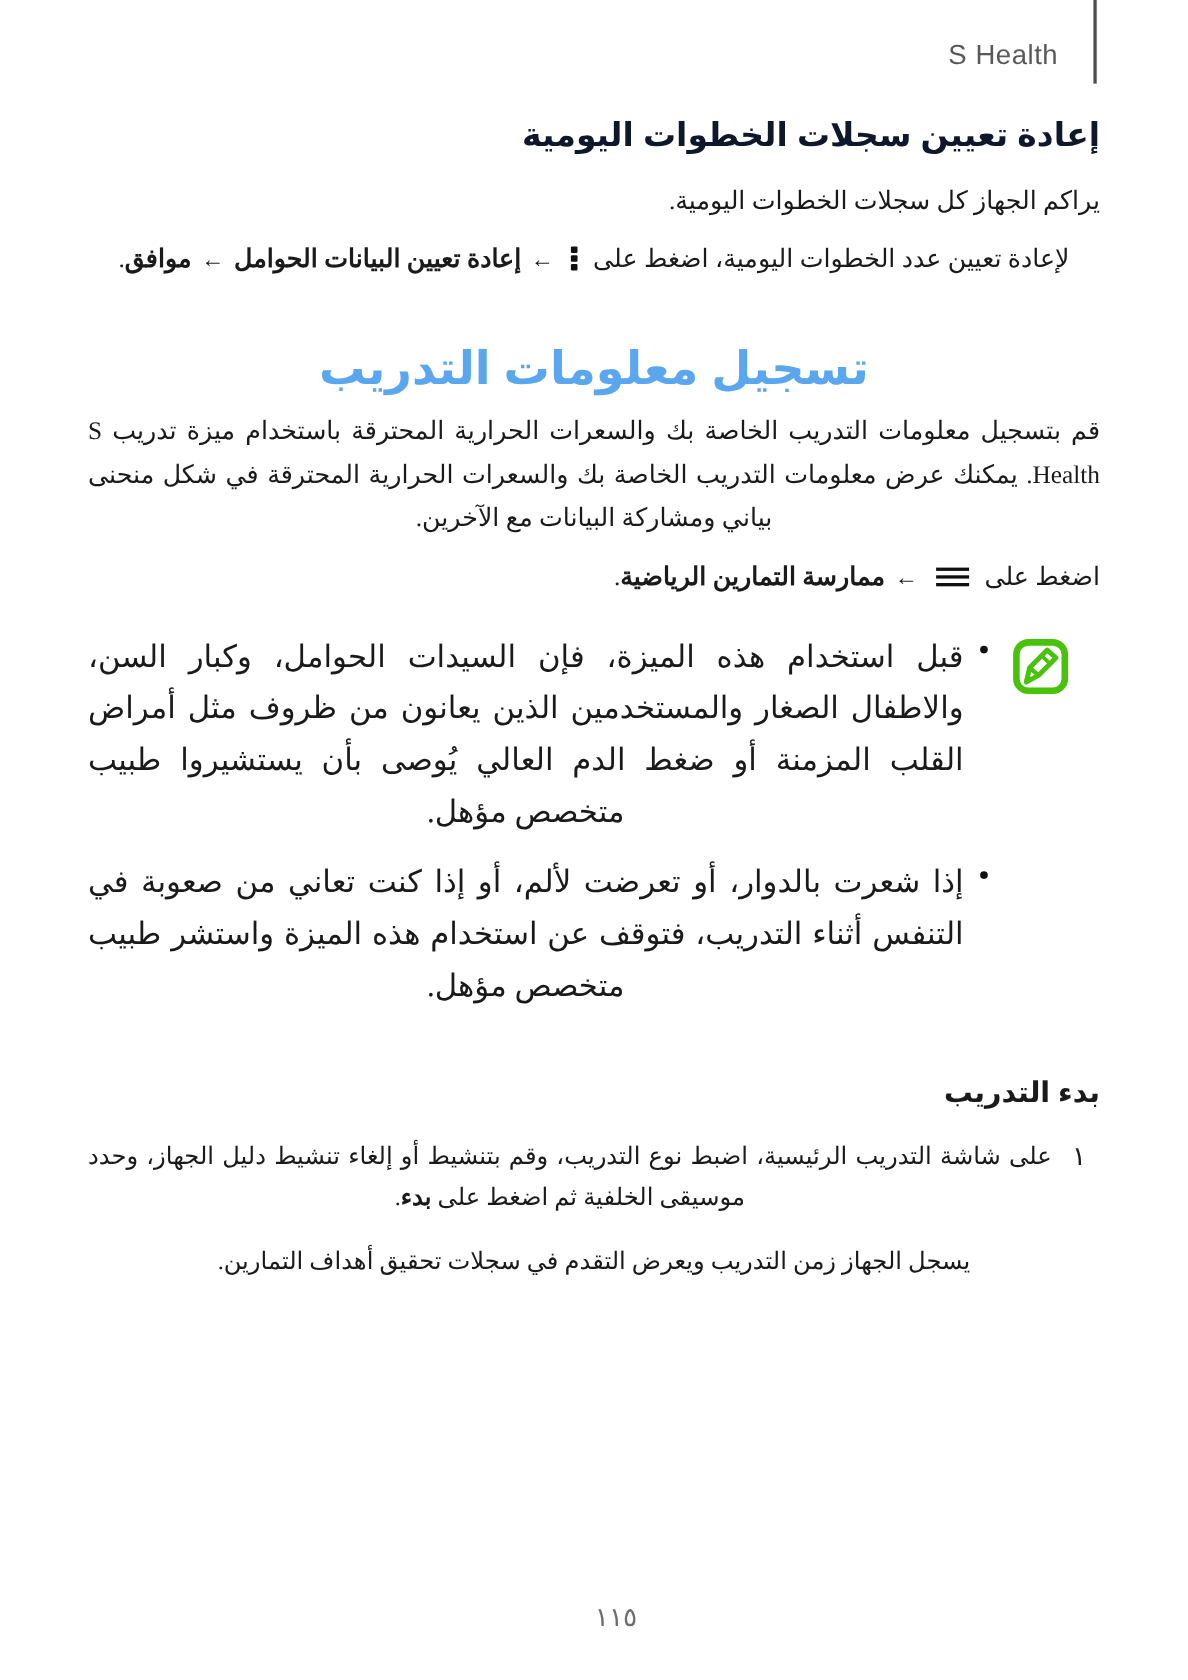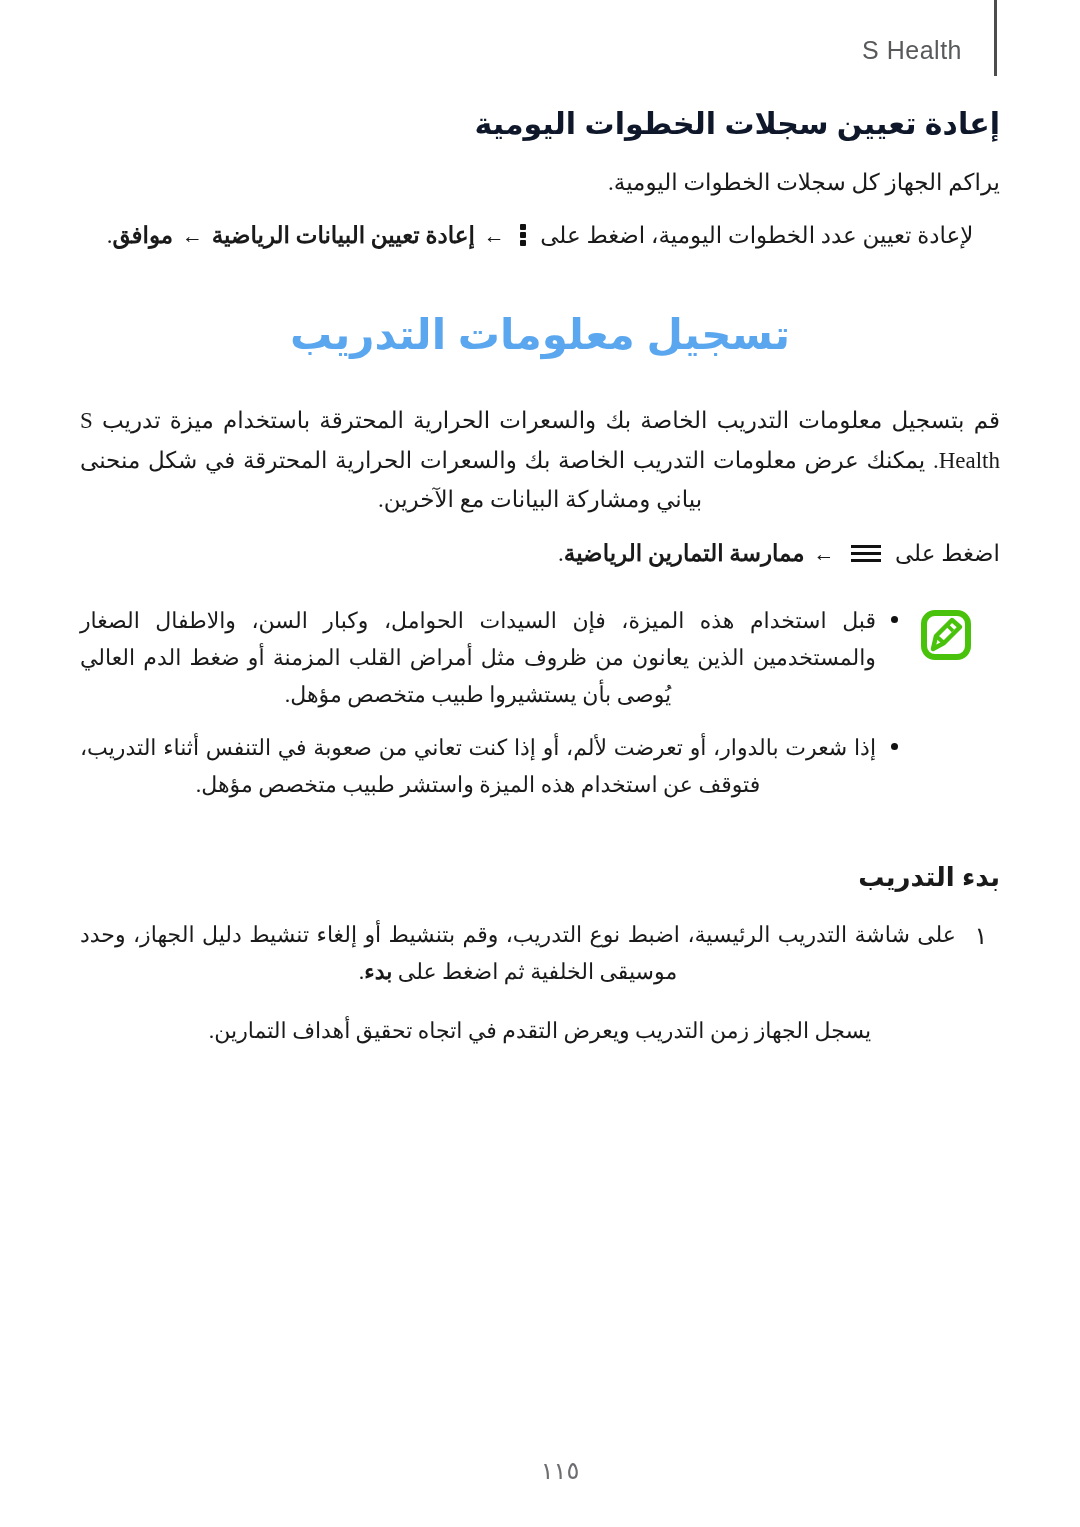--- a/index.html
+++ b/index.html
@@ -71,21 +71,21 @@
     color: #0f172a;
     margin: 0 0 18px 0;
   }
   .h-main {
     font-family: "Liberation Sans", "DejaVu Sans", sans-serif;
     font-weight: bold;
     font-size: 42px;
     line-height: 1.3;
     color: #5aa7ef;
     text-align: center;
-    margin: 52px 0 39px 0;
+    margin: 52px 0 10px 0;
   }
   .h-minor {
     font-family: "Liberation Sans", "DejaVu Sans", sans-serif;
     font-weight: bold;
     font-size: 26px;
     line-height: 1.35;
     color: #1a1a1a;
     margin: 56px 0 22px 0;
   }
 
@@ -161,21 +161,21 @@
   }
   .note-list {
     list-style: none;
     margin: 0;
     padding: 0;
   }
   .note-list li {
     position: relative;
     padding: 0 26px 0 0;
     margin: 0 0 16px 0;
-    font-size: 22px;
+    font-size: 28px;
     line-height: 1.68;
     text-align: justify;
     text-align-last: center;
   }
   .note-list li:last-child { margin-bottom: 16px; }
   .note-list li .bullet {
     position: absolute;
     top: 13px;
     right: 4px;
     width: 7px;
@@ -242,21 +242,21 @@
   <div class="content">
 
     <h2 class="h-sub">إعادة تعيين سجلات الخطوات اليومية</h2>
 
     <p class="body">يراكم الجهاز كل سجلات الخطوات اليومية.</p>
 
     <p class="body justify">
       <span>لإعادة تعيين عدد الخطوات اليومية، اضغط على</span>
       <span class="icon-dots"><i></i><i></i><i></i></span>
       <span class="arrow">←</span>
-      <span class="b">إعادة تعيين البيانات الرياضية</span>
+      <span class="b">إعادة تعيين البيانات الحوامل</span>
       <span class="arrow">←</span>
       <span class="b">موافق</span><span>.</span>
     </p>
 
     <h1 class="h-main">تسجيل معلومات التدريب</h1>
 
     <p class="body justify">قم بتسجيل معلومات التدريب الخاصة بك والسعرات الحرارية المحترقة باستخدام ميزة تدريب S Health. يمكنك عرض معلومات التدريب الخاصة بك والسعرات الحرارية المحترقة في شكل منحنى بياني ومشاركة البيانات مع الآخرين.</p>
 
     <p class="body">
       <span>اضغط على</span>
@@ -289,19 +289,19 @@
     <h3 class="h-minor">بدء التدريب</h3>
 
     <ol class="steps">
       <li>
         <span class="num">١</span>
         <span>على شاشة التدريب الرئيسية، اضبط نوع التدريب، وقم بتنشيط أو إلغاء تنشيط دليل الجهاز، وحدد موسيقى الخلفية ثم اضغط على</span>
         <span class="b">بدء</span><span>.</span>
       </li>
     </ol>
 
-    <p class="step-follow">يسجل الجهاز زمن التدريب ويعرض التقدم في اتجاه تحقيق أهداف التمارين.</p>
+    <p class="step-follow">يسجل الجهاز زمن التدريب ويعرض التقدم في سجلات تحقيق أهداف التمارين.</p>
 
   </div>
 
   <div class="page-number">١١٥</div>
 
 </div>
 
 </body></html>

